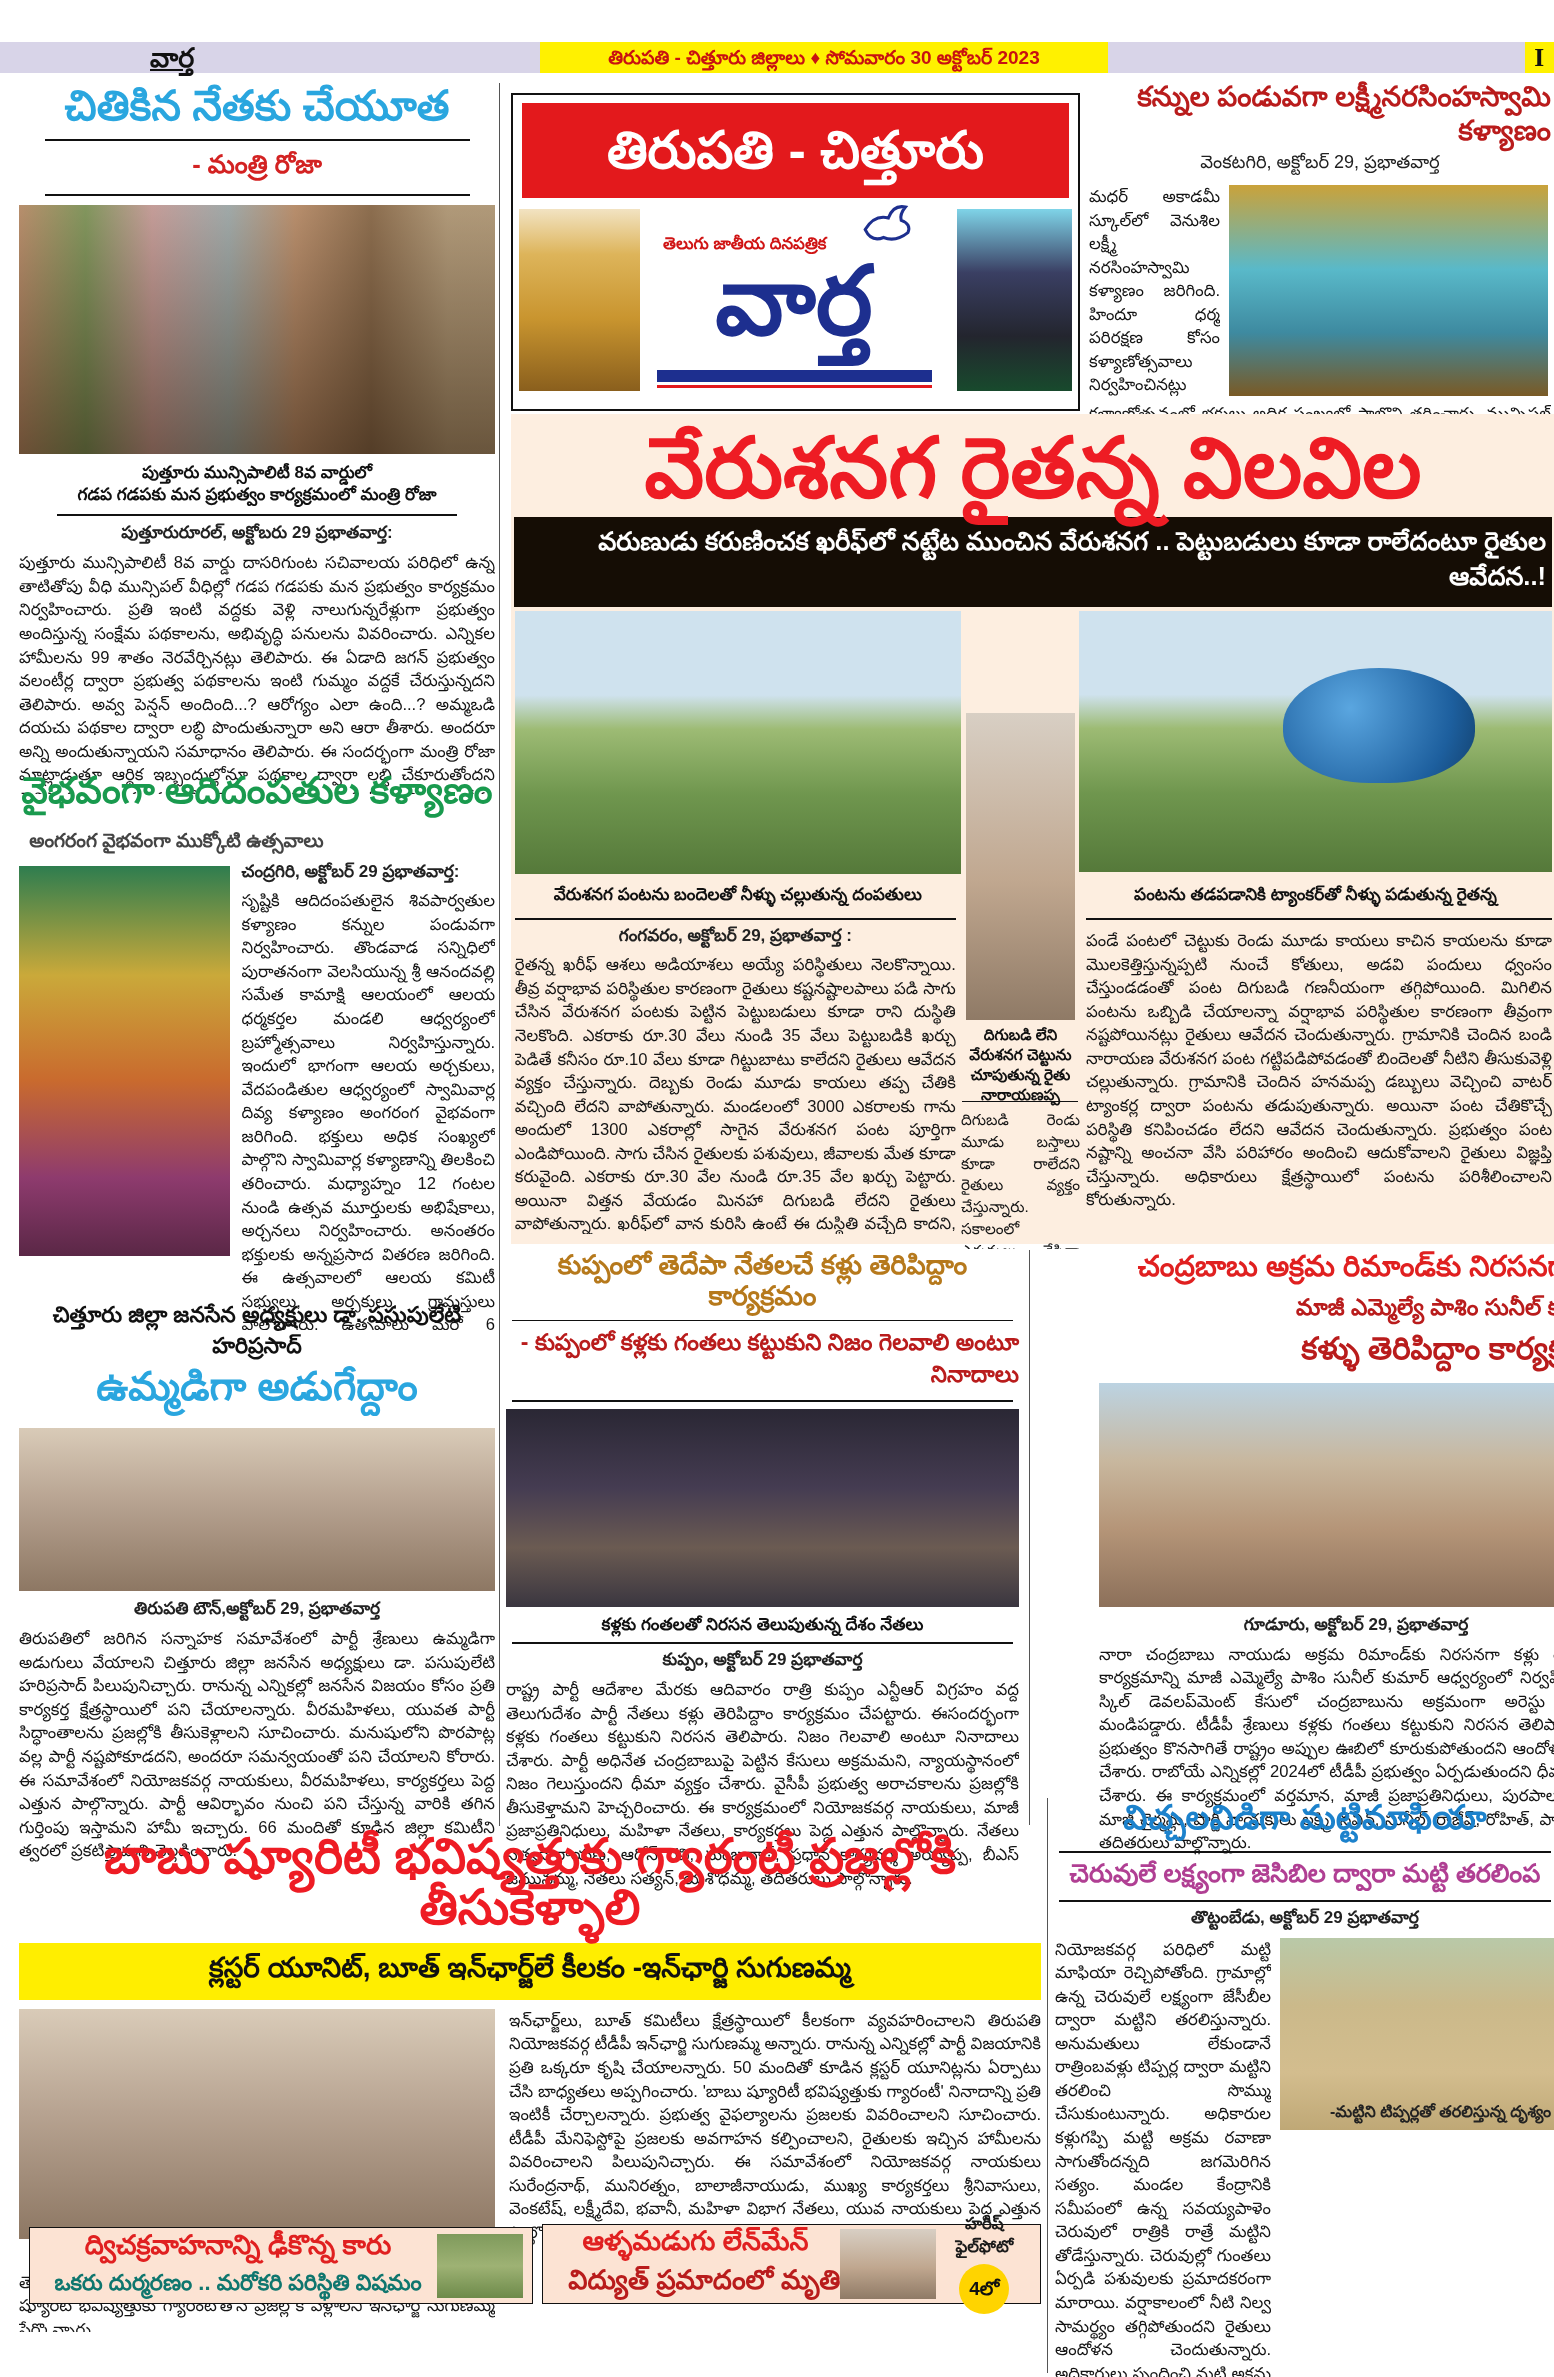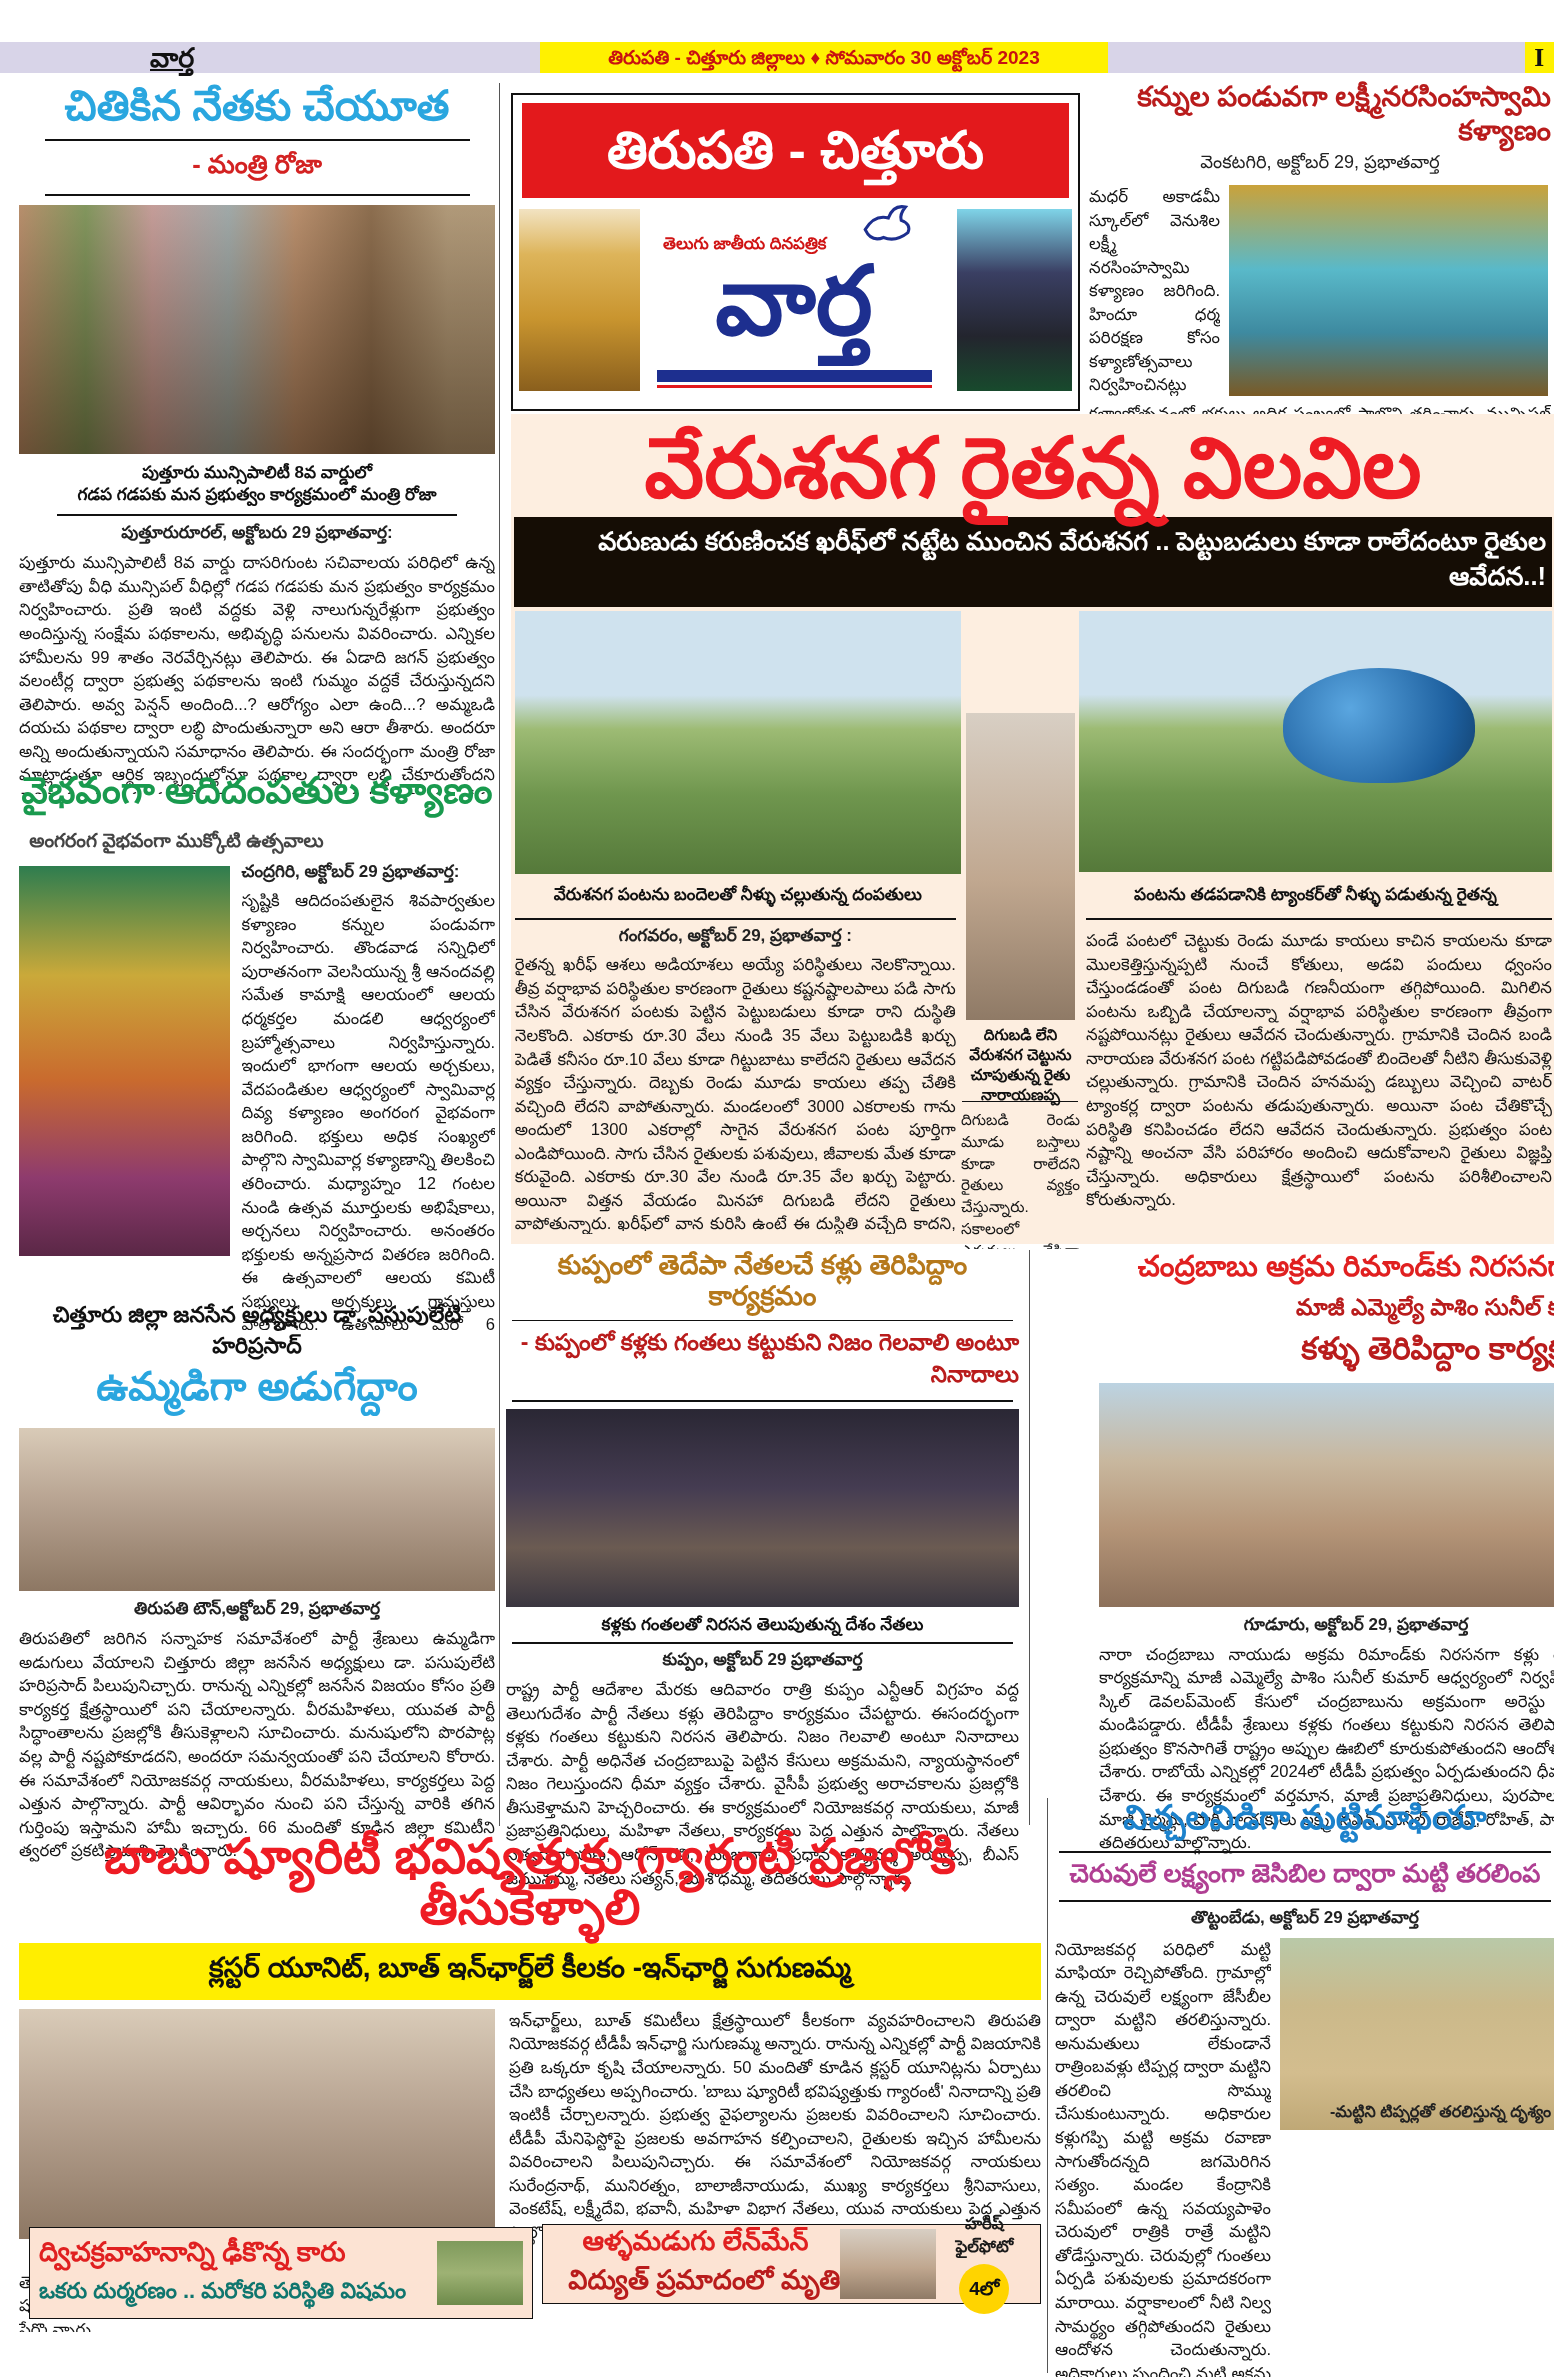--- a/index.html
+++ b/index.html
@@ -210,21 +210,21 @@
   <div class="dl">తొట్టంబేడు, అక్టోబర్ 29 ప్రభాతవార్త</div>
   <div style="margin-top:6.4px;overflow:hidden;">
     <div style="float:right;width:275px;height:192px;position:relative;margin:0 0 6.4px 9px;">
       <div class="photo-road" style="width:100%;height:100%;"></div>
       <div class="cap" style="position:absolute;right:3.8px;bottom:6.4px;font-size:16px;color:#222;">-మట్టిని టిప్పర్లతో తరలిస్తున్న దృశ్యం</div>
     </div>
     <div class="bd" style="height:530px;overflow:hidden;">నియోజకవర్గ పరిధిలో మట్టి మాఫియా రెచ్చిపోతోంది. గ్రామాల్లో ఉన్న చెరువులే లక్ష్యంగా జేసీబీల ద్వారా మట్టిని తరలిస్తున్నారు. అనుమతులు లేకుండానే రాత్రింబవళ్లు టిప్పర్ల ద్వారా మట్టిని తరలించి సొమ్ము చేసుకుంటున్నారు. అధికారుల కళ్లుగప్పి మట్టి అక్రమ రవాణా సాగుతోందన్నది జగమెరిగిన సత్యం. మండల కేంద్రానికి సమీపంలో ఉన్న సవయ్యపాళెం చెరువులో రాత్రికి రాత్రే మట్టిని తోడేస్తున్నారు. చెరువుల్లో గుంతలు ఏర్పడి పశువులకు ప్రమాదకరంగా మారాయి. వర్షాకాలంలో నీటి నిల్వ సామర్థ్యం తగ్గిపోతుందని రైతులు ఆందోళన చెందుతున్నారు. అధికారులు స్పందించి మట్టి అక్రమ రవాణాను అరికట్టాలని గ్రామస్తులు కోరుతున్నారు. ఫిర్యాదు చేసినా అధికారులు పట్టించుకోవడం లేదని స్థానికులు వాపోతున్నారు. ఇప్పటికైనా ఉన్నతాధికారులు స్పందించి చర్యలు తీసుకోవాలని ప్రజలు డిమాండ్ చేస్తున్నారు.</div>
   </div>
 </div>
 
-<div class="abs box" style="left:29px;top:2227px;width:504px;height:92px;padding:8px 9px;">
+<div class="abs box" style="left:29px;top:2227px;width:504px;height:77px;padding:8px 9px;text-align:center;">
   <div style="flex:1;">
     <div class="hl-red" style="font-size:27px;">ద్విచక్రవాహనాన్ని ఢీకొన్న కారు</div>
     <div style="font-size:22px;font-weight:bold;color:#0f766e;margin-top:3.8px;">ఒకరు దుర్మరణం .. మరోకరి పరిస్థితి విషమం</div>
   </div>
   <div class="photo-grass" style="width:86px;height:64px;"></div>
 </div>
 
 <div class="abs box" style="left:542px;top:2224px;width:499px;height:80px;padding:3.8px 7.7px;">
   <div style="flex:1;text-align:center;">
     <div class="hl-red" style="font-size:27px;">ఆళ్ళమడుగు లేన్‌మేన్</div>

